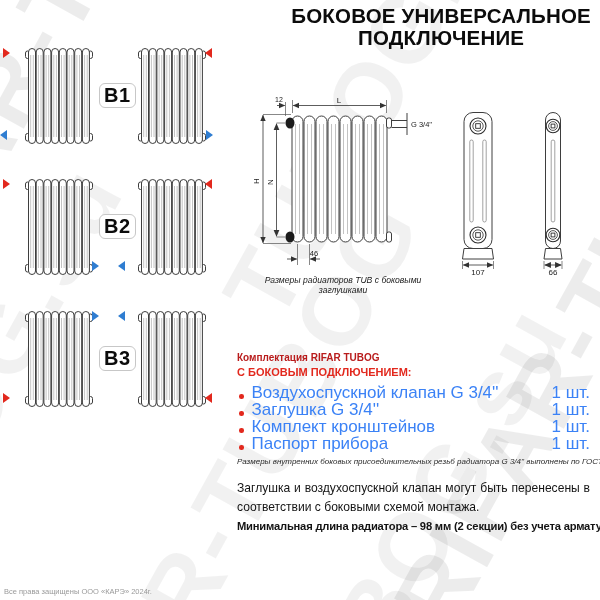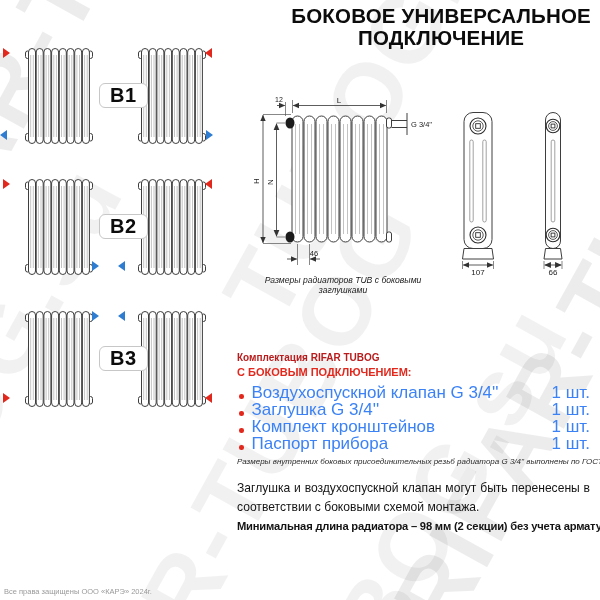--- a/index.html
+++ b/index.html
@@ -22,21 +22,21 @@
   .wm.dark{color:rgba(0,0,0,0.075);}
   
   .title{
     position:absolute;top:5px;right:9px;text-align:center;
     font-size:20.5px;line-height:22px;font-weight:bold;color:#0c0c0c;letter-spacing:.2px;
   }
   
   .scheme{position:absolute;left:0;width:240px;height:100px;}
   .scheme svg.rad{position:absolute;top:0;}
   .scheme-label{
-    position:absolute;left:99px;top:37px;min-width:22px;padding:0 10px;height:23px;
+    position:absolute;left:99px;top:37px;min-width:22px;padding:0 4px;height:23px;
     line-height:23px;text-align:center;background:#fff;border:1.5px solid #c7c7c7;
     border-radius:6px;font-size:20px;font-weight:bold;color:#0c0c0c;letter-spacing:.5px;
   }
   .arrow{position:absolute;height:2.6px;background:currentColor;border-radius:1px;}
   .arrow::after{
     content:"";position:absolute;top:50%;transform:translateY(-50%);
     width:0;height:0;border-top:5px solid transparent;border-bottom:5px solid transparent;
   }
   .arrow.right::after{left:100%;border-left:7px solid currentColor;}
   .arrow.left::after{right:100%;border-right:7px solid currentColor;}

